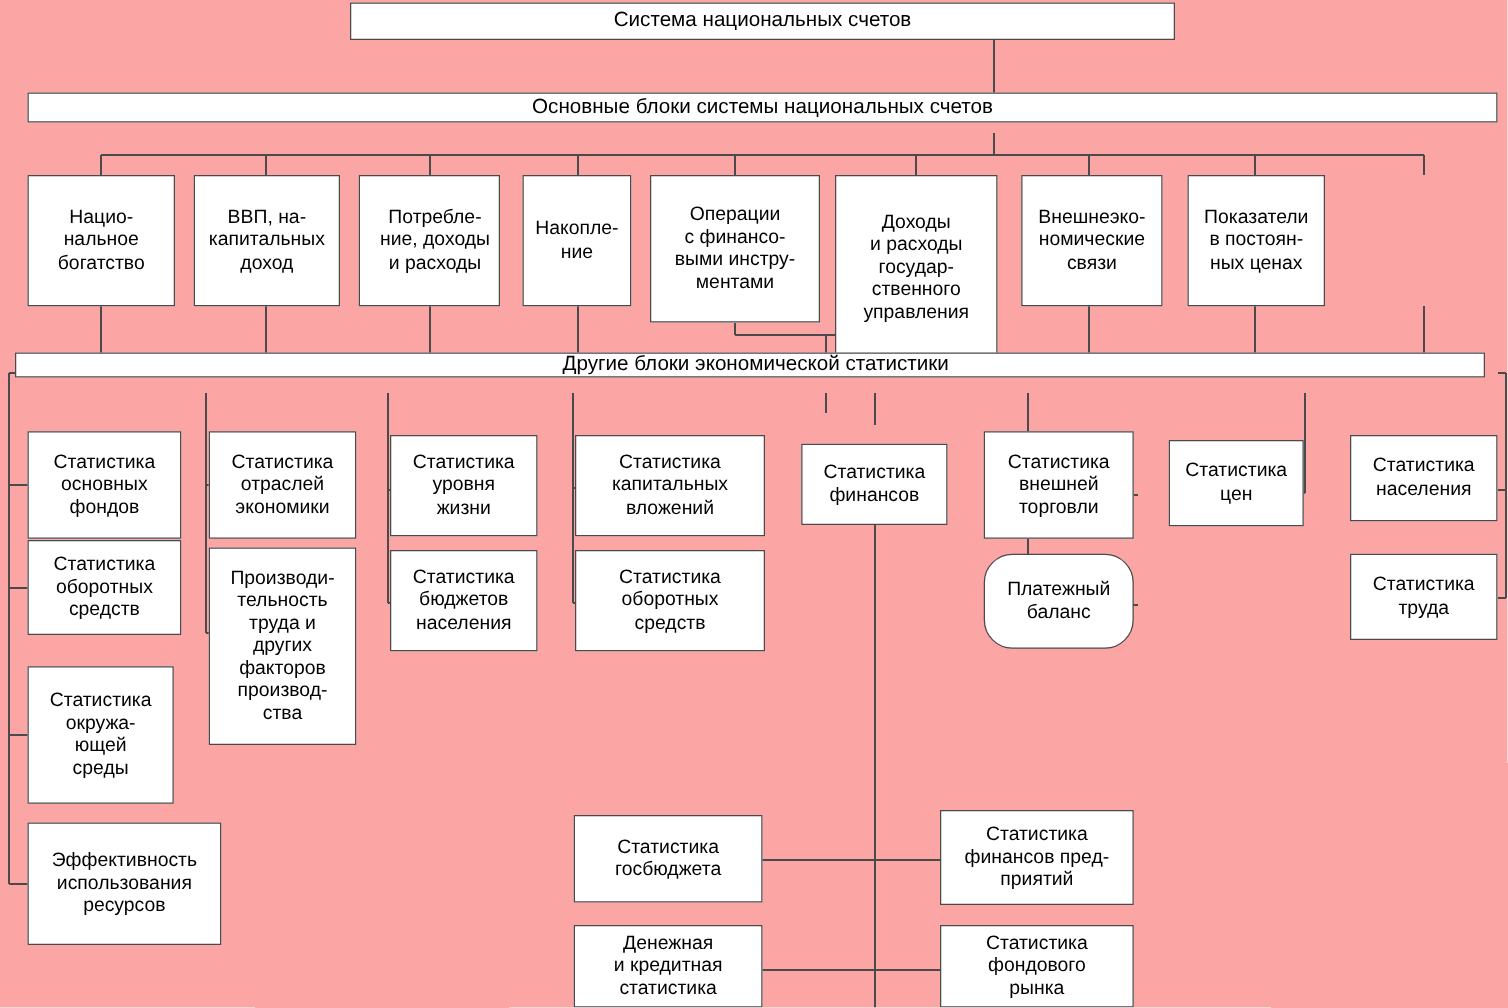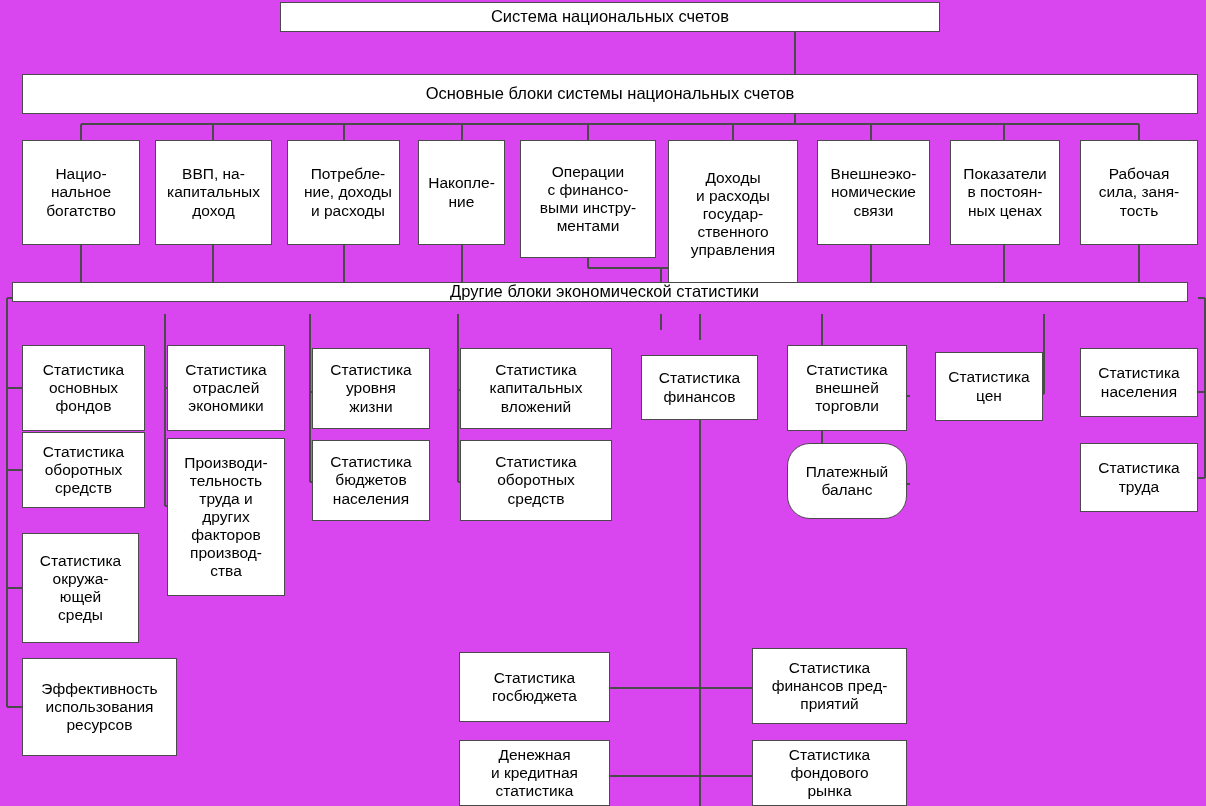--- a/index.html
+++ b/index.html
@@ -1,17 +1,17 @@
 <!DOCTYPE html>
 <html><head>
 <meta charset="utf-8">
 <style>
   html,body{margin:0;padding:0;background:#fff;}
   body{font-family:"Liberation Sans","DejaVu Sans",sans-serif;}
-  #stage{position:relative;width:1206px;height:806px;background:#d946ef;overflow:hidden;}
+  #stage{position:relative;width:1206px;height:806px;background:#fca5a5;overflow:hidden;}
   #wires{position:absolute;left:0;top:0;width:1206px;height:806px;}
   .box{
     position:absolute;
     box-sizing:border-box;
     border:1.6px solid #4a4a4a;
     background:#ffffff;
     display:flex;
     align-items:center;
     justify-content:center;
     text-align:center;
@@ -104,21 +104,21 @@
       <path d="M1205 478 L1198 478"></path>
 
       <path d="M700 420 L700 806"></path>
       <path d="M608 688 L752 688"></path>
       <path d="M608 776 L752 776"></path>
     </g>
   </svg>
 
   <div class="box t1" style="left:280px;top:2px;width:660px;height:30px;">Система национальных счетов</div>
 
-  <div class="box t1 bar" style="left:22px;top:74px;width:1176px;height:40px;">Основные блоки системы национальных счетов</div>
+  <div class="box t1 bar" style="left:22px;top:74px;width:1176px;height:24px;">Основные блоки системы национальных счетов</div>
 
   <div class="box t2" style="left:22px;top:140px;width:118px;height:105px;">Нацио-
 нальное
 богатство</div>
   <div class="box t2" style="left:155px;top:140px;width:117px;height:105px;">ВВП, на-
 капитальных
 доход</div>
   <div class="box t2" style="left:287px;top:140px;width:113px;height:105px;padding-left:12px;">Потребле-
 ние, доходы
 и расходы</div>
@@ -132,23 +132,20 @@
 и расходы
 государ-
 ственного
 управления</div>
   <div class="box t2" style="left:817px;top:140px;width:113px;height:105px;">Внешнеэко-
 номические
 связи</div>
   <div class="box t2" style="left:950px;top:140px;width:110px;height:105px;">Показатели
 в постоян-
 ных ценах</div>
-  <div class="box t2" style="left:1080px;top:140px;width:118px;height:105px;">Рабочая
-сила, заня-
-тость</div>
 
   <div class="box t1 bar" style="left:12px;top:282px;width:1176px;height:20px;padding-left:12px;">Другие блоки экономической статистики</div>
 
   <div class="box t3" style="left:22px;top:345px;width:123px;height:86px;">Статистика
 основных
 фондов</div>
   <div class="box t3" style="left:22px;top:432px;width:123px;height:76px;">Статистика
 оборотных
 средств</div>
   <div class="box t3" style="left:22px;top:533px;width:117px;height:110px;">Статистика

